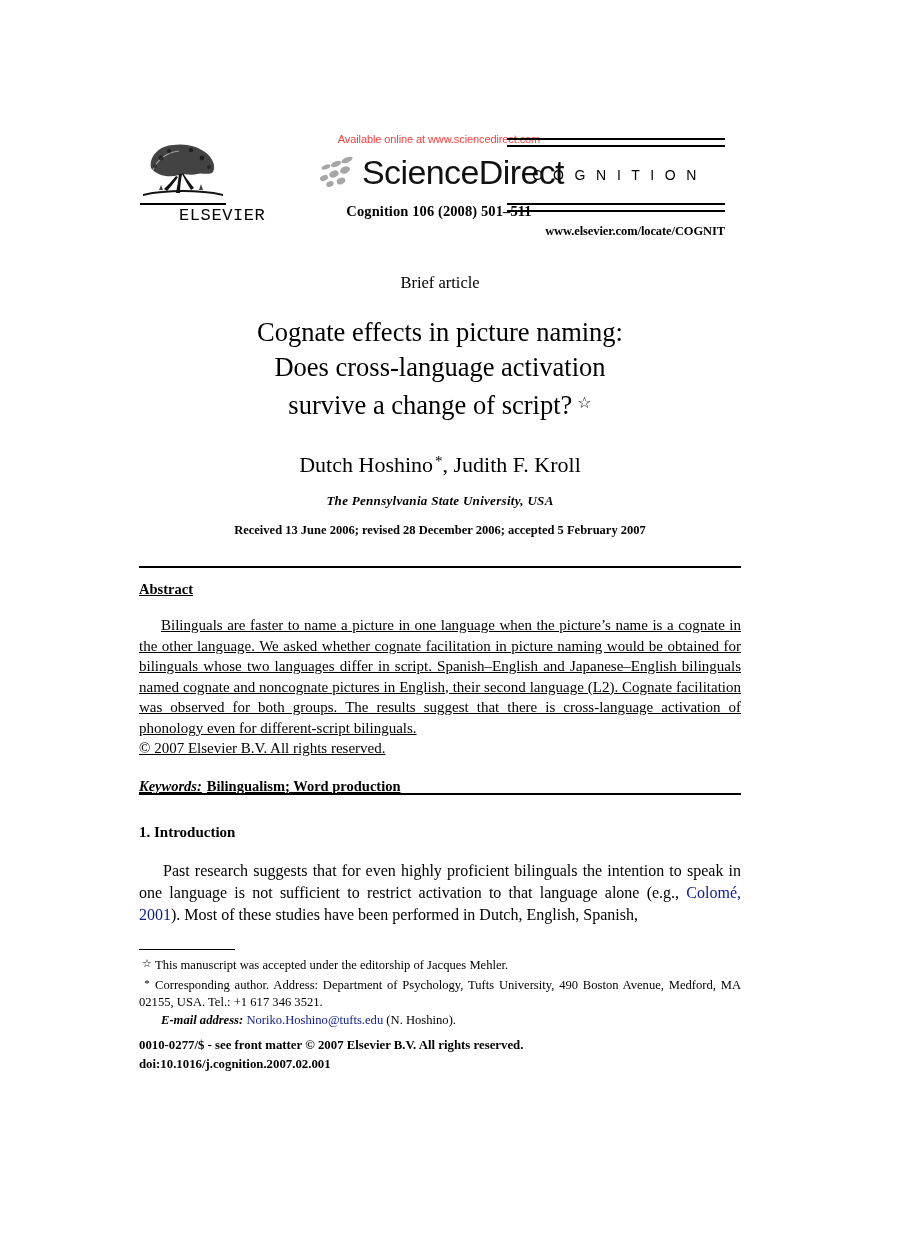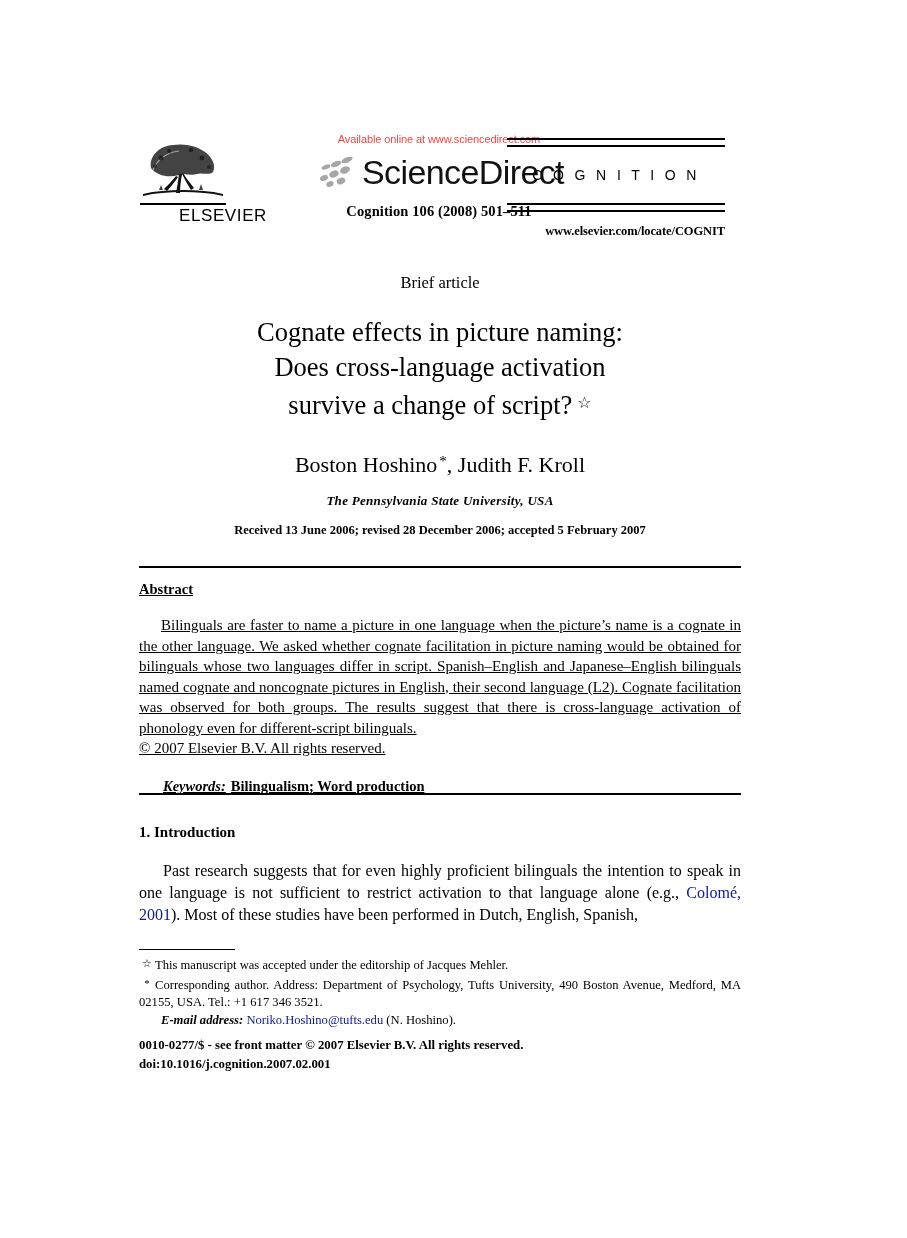--- a/index.html
+++ b/index.html
@@ -44,21 +44,21 @@
     height: 62px;
     display: block;
   }
   .elsevier-rule {
     width: 86px;
     height: 2px;
     background: #000;
     margin: 1px 0 1px 1px;
   }
   .elsevier-word {
-    font-family: Liberation Sans, sans-serif;
+    font-family: Liberation Mono, monospace;
     font-size: 17px;
     letter-spacing: 0.6px;
     line-height: 19px;
     text-align: center;
     padding-left: 1px;
     margin-left: 39px;
   }
 
   .sd-block {
     position: absolute;
@@ -212,21 +212,20 @@
   }
   .abstract-copyright {
     font-size: 15px;
     line-height: 20.5px;
     text-align: left;
   }
   .keywords {
     margin-top: 18px;
     font-size: 14.5px;
     line-height: 19px;
-    margin-left: 24px;
   }
   .keywords .kw-label {
     font-style: italic;
     font-weight: bold;
   }
   .keywords .kw-values {
     font-weight: bold;
     margin-left: 5px;
   }
 
@@ -360,21 +359,21 @@
   <div class="titleblock">
     <div class="article-type">Brief article</div>
     <div class="paper-title">
       <div>Cognate effects in picture naming:</div>
       <div>Does cross-language activation</div>
       <div>
         <span>survive a change of script?</span><span class="title-dagger">☆</span>
       </div>
     </div>
     <div class="authors">
-      <span>Boston Hoshino</span><span class="author-star">*</span><span>, Judith F. Kroll</span>
+      <span>Dutch Hoshino</span><span class="author-star">*</span><span>, Judith F. Kroll</span>
     </div>
     <div class="affiliation">The Pennsylvania State University, USA</div>
     <div class="history">Received 13 June 2006; revised 28 December 2006; accepted 5 February 2007</div>
   </div>
 
   <div class="hrule" id="rule-abstract-top"></div>
   <div class="hrule" id="rule-abstract-bottom"></div>
 
   <div class="abstract-section">
     <div class="abstract-heading">Abstract</div>

